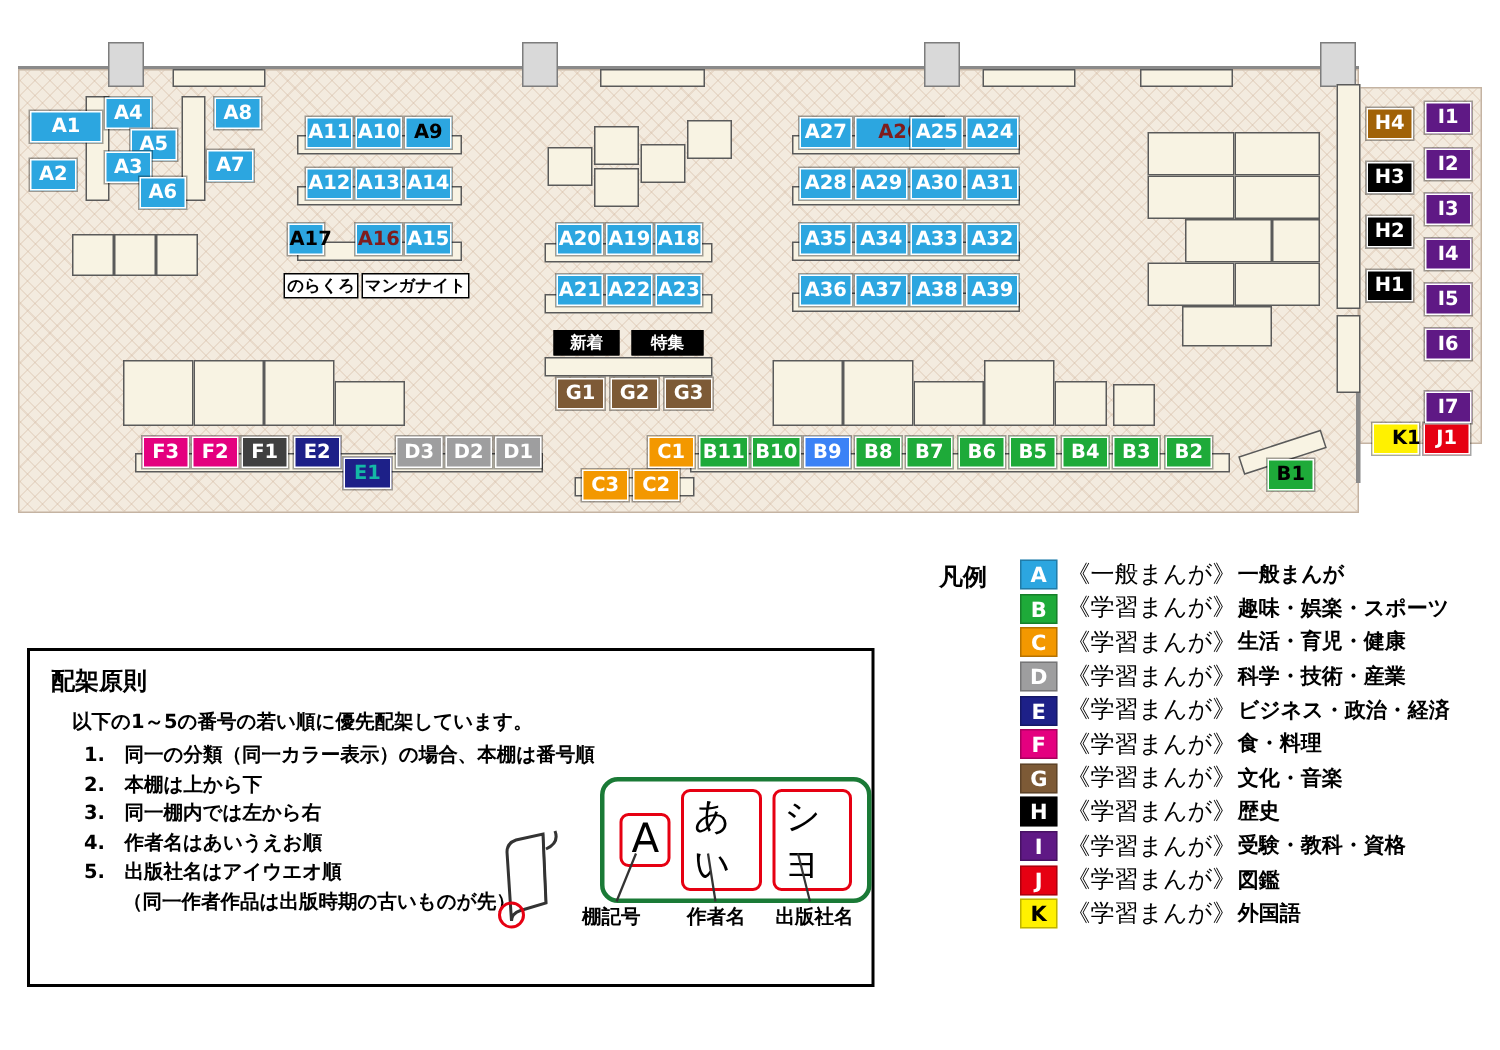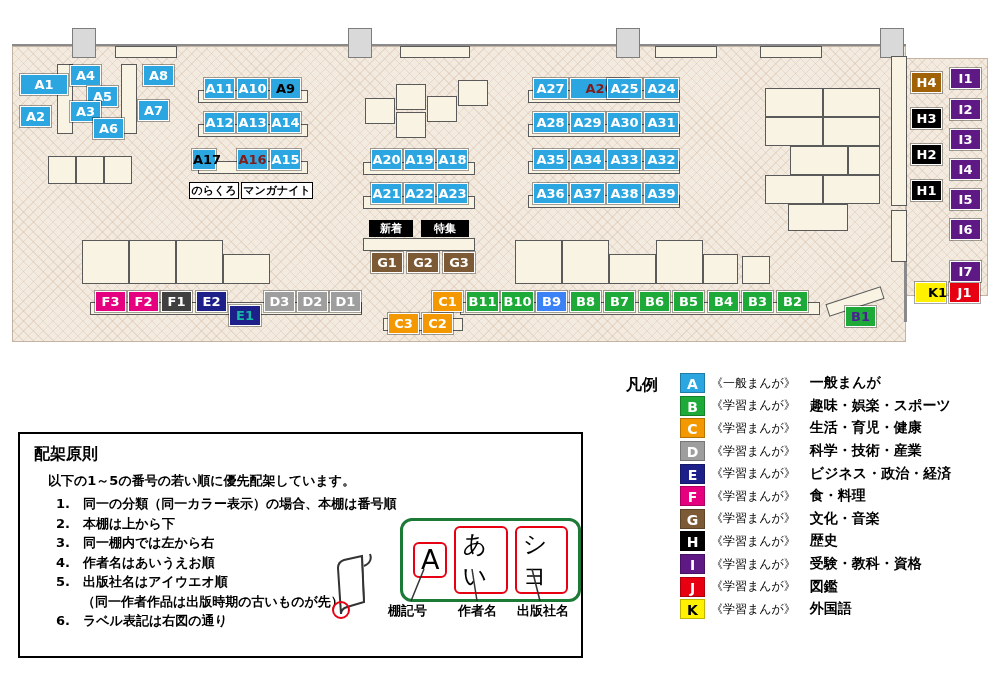--- a/index.html
+++ b/index.html
@@ -19,21 +19,21 @@
   .tlabel{position:absolute;height:17px;line-height:15px;text-align:center;font-size:11px;
     font-weight:bold;background:#fff;border:1px solid #000;color:#000}
   .tlabel.black{background:#000;color:#fff;border-color:#000}
   
   .legend{position:absolute;left:622px;top:372px;width:372px}
   .legend-title{position:absolute;left:4px;top:3px;font-size:16px;font-weight:bold}
   .legend-items{margin-left:58px;display:flex;flex-direction:column}
   .lrow{display:flex;align-items:center;height:22.6px}
   .lsq{width:25px;height:20px;text-align:center;line-height:20px;font-weight:bold;font-size:14px;
     margin-right:6px;border:1px solid rgba(0,0,0,.25);flex:0 0 auto}
-  .lcat{font-size:12px;margin-right:14px;white-space:nowrap}
+  .lcat{font-size:16px;margin-right:1px;white-space:nowrap}
   .llab{font-size:14px;font-weight:bold;white-space:nowrap}
   
   .rules{position:absolute;left:18px;top:432px;width:565px;height:226px;border:2px solid #000;background:#fff}
   .rules-title{position:absolute;left:14px;top:10px;font-size:16px;font-weight:bold}
   .rules-intro{position:absolute;left:28px;top:38px;font-size:13px;font-weight:bold}
   .rules-list{position:absolute;left:36px;top:60px;font-size:13px;font-weight:bold;line-height:1.5;white-space:pre-wrap}
   .label-example{position:absolute;left:380px;top:84px;display:inline-flex;align-items:center;gap:7px;
     border:3px solid #1a7a36;border-radius:12px;background:#fff;padding:5px 10px}
   .lx-cell{border:2px solid #e60012;border-radius:6px;padding:0 6px;color:#000;background:#fff}
   .lx-shelf{font-size:27px;line-height:32px}
@@ -160,21 +160,21 @@
     <div class="slabel" style="left: 536px; top: 291px; width: 31px; background: #3b82f6; color: rgb(255, 255, 255);">B9</div>
     <div class="slabel" style="left: 570px; top: 291px; width: 31px; background: rgb(30, 170, 57); color: rgb(255, 255, 255);">B8</div>
     <div class="slabel" style="left: 604px; top: 291px; width: 31px; background: rgb(30, 170, 57); color: rgb(255, 255, 255);">B7</div>
     <div class="slabel" style="left: 639px; top: 291px; width: 31px; background: rgb(30, 170, 57); color: rgb(255, 255, 255);">B6</div>
     <div class="slabel" style="left: 673px; top: 291px; width: 31px; background: rgb(30, 170, 57); color: rgb(255, 255, 255);">B5</div>
     <div class="slabel" style="left: 708px; top: 291px; width: 31px; background: rgb(30, 170, 57); color: rgb(255, 255, 255);">B4</div>
     <div class="slabel" style="left: 742px; top: 291px; width: 31px; background: rgb(30, 170, 57); color: rgb(255, 255, 255);">B3</div>
     <div class="slabel" style="left: 777px; top: 291px; width: 31px; background: rgb(30, 170, 57); color: rgb(255, 255, 255);">B2</div>
     <div class="slabel" style="left: 388px; top: 313px; width: 31px; background: rgb(243, 152, 0); color: rgb(255, 255, 255);">C3</div>
     <div class="slabel" style="left: 422px; top: 313px; width: 31px; background: rgb(243, 152, 0); color: rgb(255, 255, 255);">C2</div>
-    <div class="slabel" style="left: 845px; top: 306px; width: 31px; background: rgb(30, 170, 57); color: #4c1d95;">B1</div>
+    <div class="slabel" style="left: 845px; top: 306px; width: 31px; background: rgb(30, 170, 57); color: #000000;">B1</div>
     <div class="slabel" style="left: 915px; top: 282px; width: 31px; background: rgb(255, 241, 0); color: rgb(0, 0, 0); padding-left: 12px;">K1</div>
     <div class="slabel" style="left: 949px; top: 282px; width: 31px; background: rgb(230, 0, 18); color: rgb(255, 255, 255);">J1</div>
     <div class="slabel" style="left: 911px; top: 72px; width: 31px; background: #a16207; color: rgb(255, 255, 255);">H4</div>
     <div class="slabel" style="left: 911px; top: 108px; width: 31px; background: rgb(0, 0, 0); color: rgb(255, 255, 255);">H3</div>
     <div class="slabel" style="left: 911px; top: 144px; width: 31px; background: rgb(0, 0, 0); color: rgb(255, 255, 255);">H2</div>
     <div class="slabel" style="left: 911px; top: 180px; width: 31px; background: rgb(0, 0, 0); color: rgb(255, 255, 255);">H1</div>
     <div class="slabel" style="left: 950px; top: 68px; width: 31px; background: rgb(95, 25, 133); color: rgb(255, 255, 255);">I1</div>
     <div class="slabel" style="left: 950px; top: 99px; width: 31px; background: rgb(95, 25, 133); color: rgb(255, 255, 255);">I2</div>
     <div class="slabel" style="left: 950px; top: 129px; width: 31px; background: rgb(95, 25, 133); color: rgb(255, 255, 255);">I3</div>
     <div class="slabel" style="left: 950px; top: 159px; width: 31px; background: rgb(95, 25, 133); color: rgb(255, 255, 255);">I4</div>
@@ -244,21 +244,21 @@
         <span class="lsq" style="background: rgb(255, 241, 0); color: rgb(0, 0, 0);">K</span>
         <span class="lcat">《学習まんが》</span>
         <span class="llab">外国語</span>
       </div>
     </div>
 </div>
 
 <div class="rules">
   <div class="rules-title">配架原則</div>
   <div class="rules-intro">以下の1～5の番号の若い順に優先配架しています。</div>
-  <div class="rules-list"><div>1.　同一の分類（同一カラー表示）の場合、本棚は番号順</div><div>2.　本棚は上から下</div><div>3.　同一棚内では左から右</div><div>4.　作者名はあいうえお順</div><div>5.　出版社名はアイウエオ順</div><div>　　（同一作者作品は出版時期の古いものが先）</div><div>6.　ラベル表記は右図の通り</div></div>
+  <div class="rules-list"><div>1.　同一の分類（同一カラー表示）の場合、本棚は番号順</div><div>2.　本棚は上から下</div><div>3.　同一棚内では左から右</div><div>4.　作者名はあいうえお順</div><div>5.　出版社名はアイウエオ順</div><div>　　（同一作者作品は出版時期の古いものが先）</div></div>
 
   <span class="book-icon">
     <svg width="46" height="70" viewBox="0 0 46 70">
       <path d="M13 62 L10 16 Q10 10 16 8 L34 4 L36 50 L19 55 Q13 57 13 62 Z" fill="#fff" stroke="#333" stroke-width="2"></path>
       <path d="M34 4 L36 50" stroke="#333" stroke-width="1.5" fill="none"></path>
       <path d="M36 14 Q45 10 42 2" fill="none" stroke="#333" stroke-width="2"></path>
       <circle cx="13" cy="58" r="8" fill="none" stroke="#e60012" stroke-width="2"></circle>
     </svg>
   </span>
 

